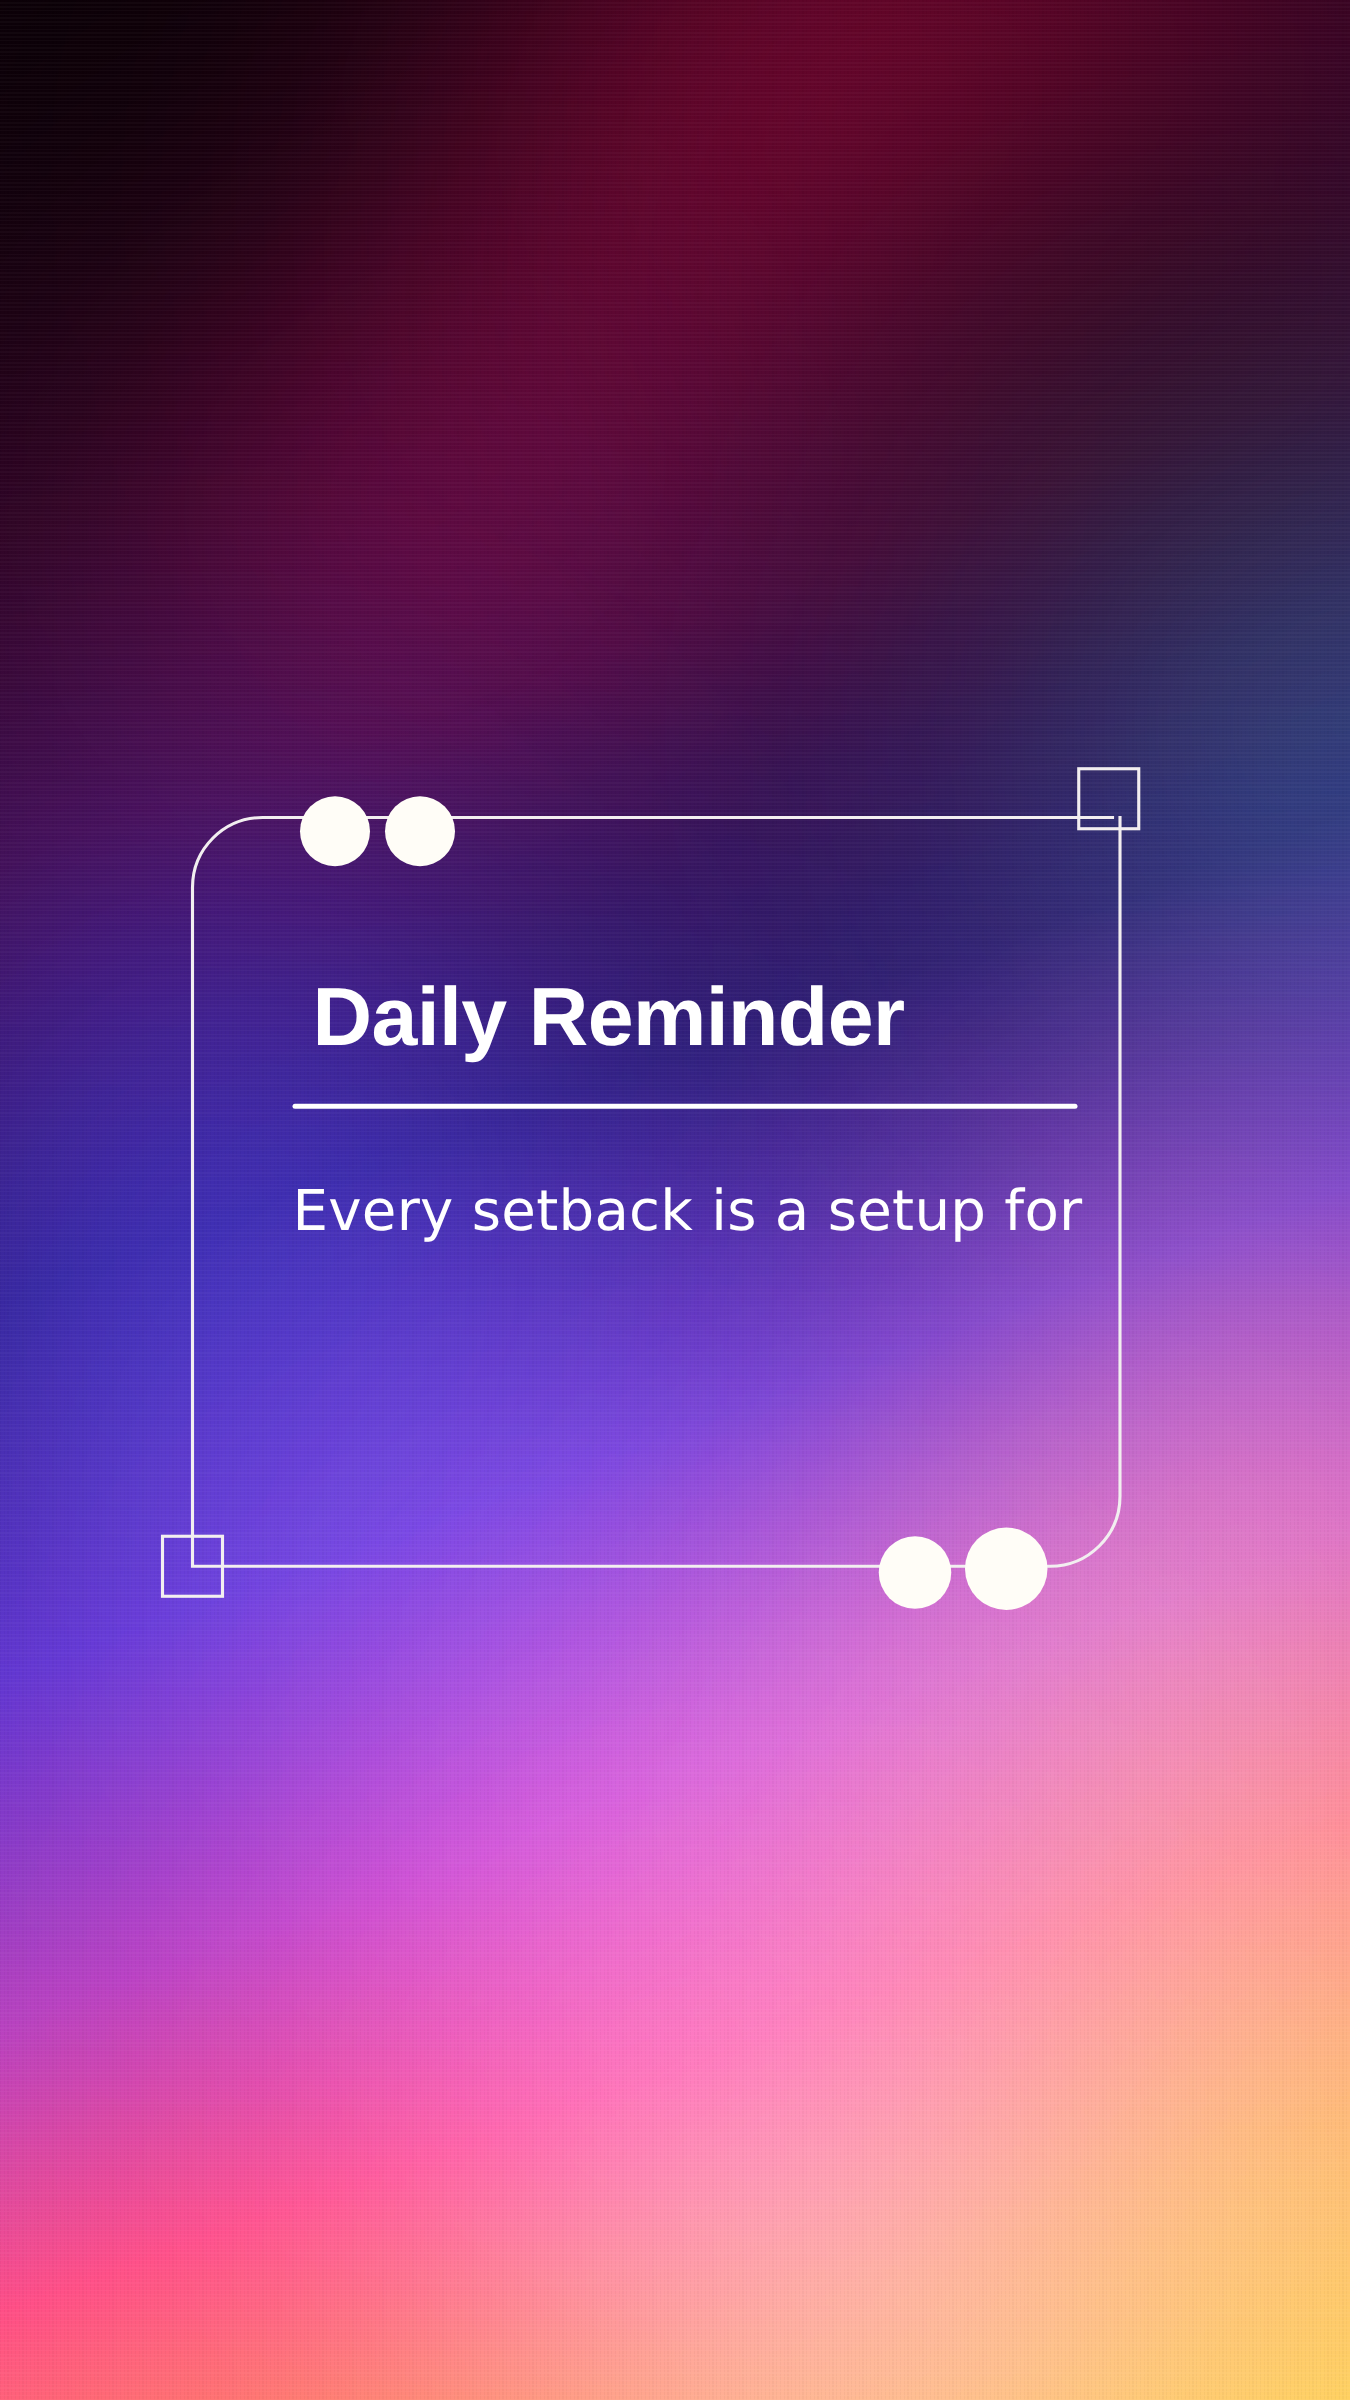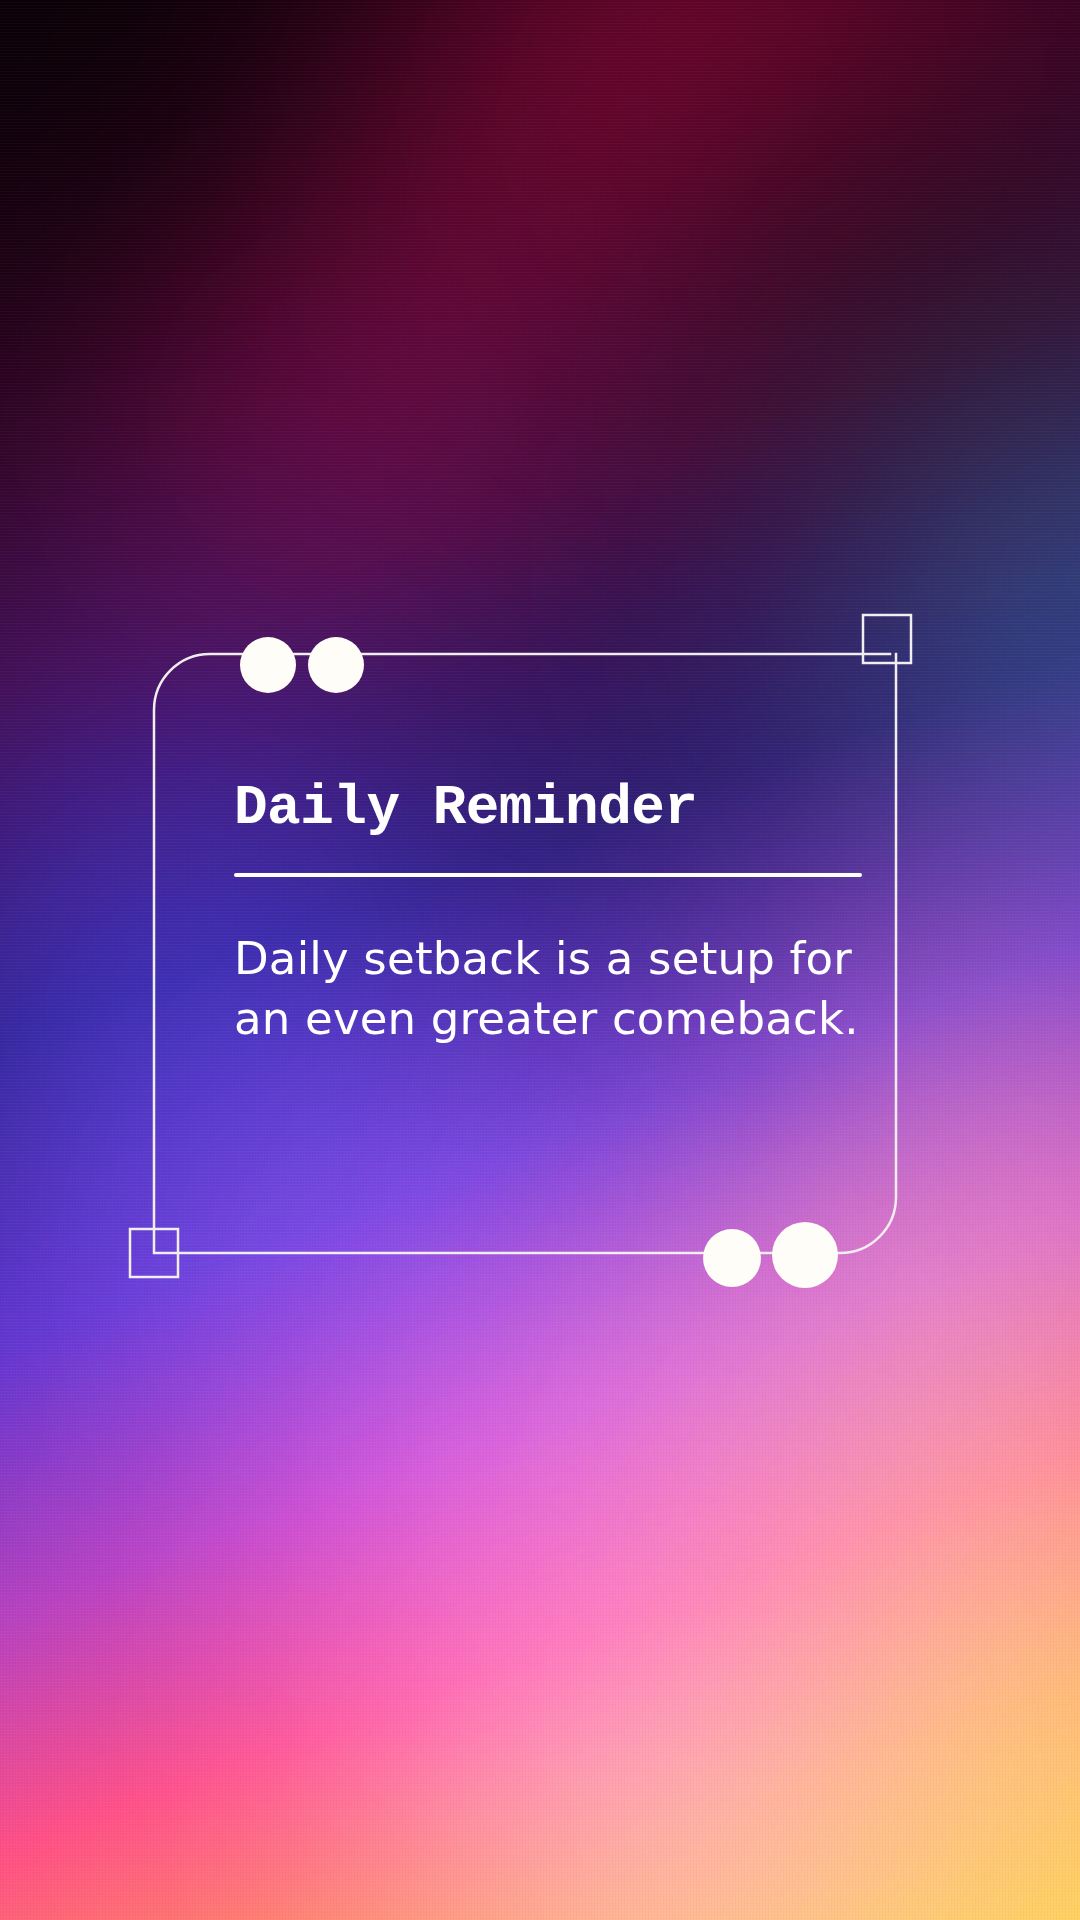--- a/index.html
+++ b/index.html
@@ -143,27 +143,28 @@
   .dot-br-2 { left:772px; top:1222px; width:66px; height:66px; }
 
   
   #card-text {
     position:absolute;
     left:234px;
     top:780px;
     width:640px;
   }
   #title {
-    font-family:Liberation Mono, monospace;
+    font-family:Liberation Sans, sans-serif;
     font-weight:700;
-    font-size:56px;
+    font-size:66px;
     line-height:1.02;
     letter-spacing:-0.5px;
     color:#ffffff;
     white-space:nowrap;
+    margin-left:16px;
   }
   #divider {
     margin-top:36px;
     width:628px;
     height:4px;
     background:#ffffff;
     border-radius:2px;
   }
   #body-text {
     margin-top:52px;
@@ -211,18 +212,17 @@
   <div class="dot dot-tl-2"></div>
   <div class="dot dot-br-1"></div>
   <div class="dot dot-br-2"></div>
 
   <div id="card-text">
     <div id="title">Daily Reminder</div>
 
     <div id="divider"></div>
 
     <div id="body-text">
-      <span class="line">Daily setback is a setup for</span>
-      <span class="line">an even greater comeback.</span>
+      <span class="line">Every setback is a setup for</span>
     </div>
   </div>
 
 </div>
 
 </body></html>

